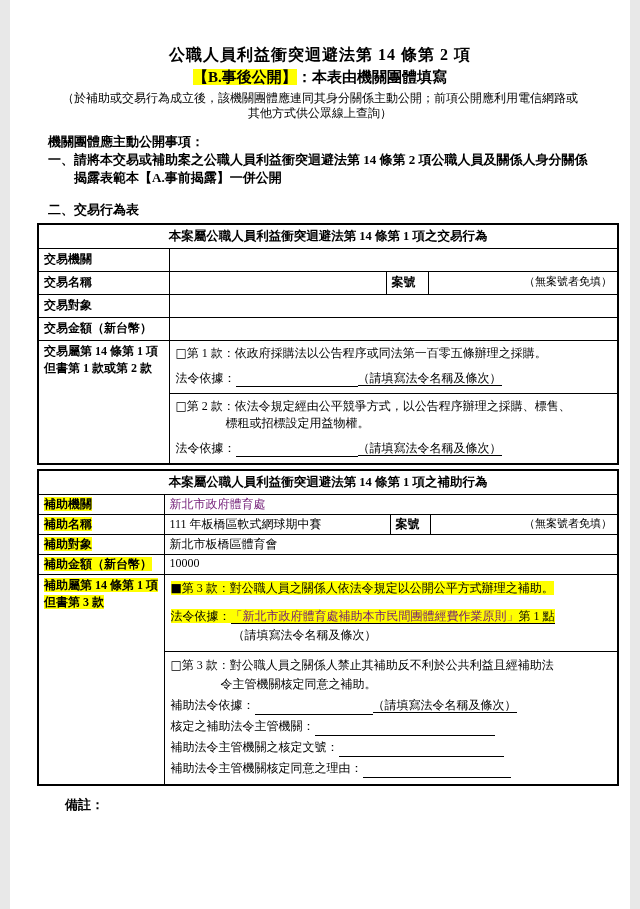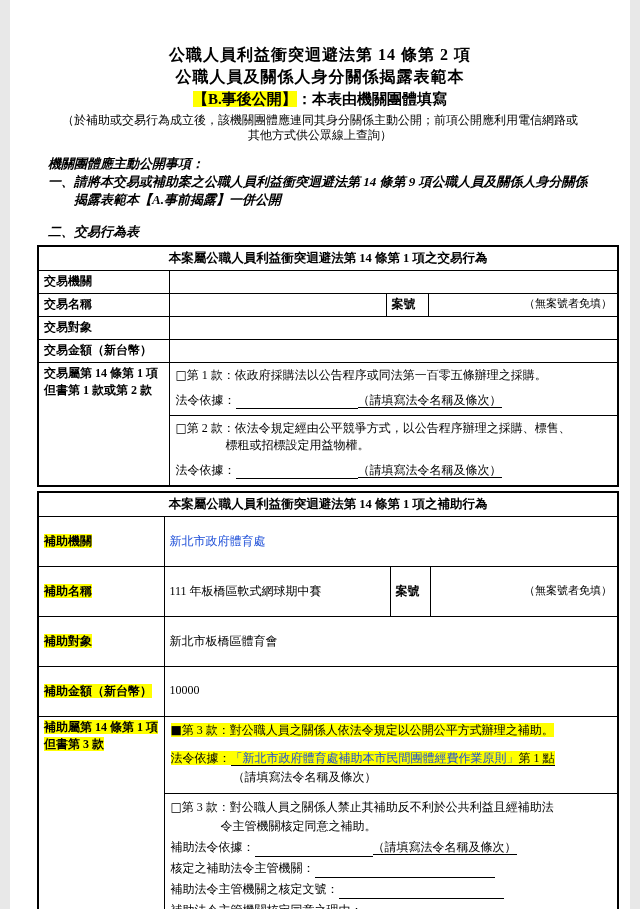--- a/index.html
+++ b/index.html
@@ -6,65 +6,64 @@
   html,body { background:#e8e8e8; }
   .page {
     width:620px; height:909px; background:#ffffff; margin:0 auto;
     font-family:"Liberation Serif","DejaVu Serif",serif;
     color:#000; padding-top:44px; overflow:hidden; position:relative;
   }
   .c { text-align:center; }
   .t1 { font-size:16px; font-weight:bold; line-height:22px; letter-spacing:1px; }
   .t2 { font-size:15px; font-weight:bold; line-height:21px; margin-top:1px; }
   .hl { background:#ffff00;text-align:right; }
-  .blue { color:#1d4ed8; }
+  .blue { color:#701a75; }
   .smallnote { font-size:12px; line-height:15px; margin-top:3px; }
-  .bodytxt { font-size:13px; font-weight:bold;font-style:italic; }
+  .bodytxt { font-size:13px; font-weight:bold; }
   .sec-head { margin:12px 30px 0 38px; }
   .item { display:flex; margin:0 30px 0 38px; }
   .item .marker { white-space:nowrap; }
   .item .txt { flex:1; line-height:18px; }
   .sec-label { margin:14px 30px 0 38px; }
   table { border-collapse:collapse; width:580px; margin-left:27px; table-layout:fixed; }
   .tbl { border:2px solid #000; margin-top:4px; }
   .tbl td { border:1px solid #000; font-size:12px; padding:2px 5px; vertical-align:top; }
   .tbl td.hdr { text-align:center; font-weight:bold; font-size:12.5px; padding:3px 4px; }
   .tbl .lbl { font-weight:bold; white-space:nowrap; }
   .t1row td { height:23px; }
-  .t2row td { height:19px; padding:16px 5px; }
+  .t2row td { height:19px; padding:1px 5px; }
   .nopad { padding:0 !important; }
   .opt { padding:4px 6px 6px 6px; font-size:12px; line-height:17px; }
   .opt + .opt { border-top:1px solid #000; }
   .hang { padding-left:50px; }
   .lawline { margin-top:8px; }
   .blank { display:inline-block; border-bottom:1px solid #000; height:13px; vertical-align:bottom; }
   .u { border-bottom:1px solid #000; }
   .cb { font-family:"DejaVu Sans",sans-serif; font-size:12px; }
   .s-line { line-height:19px; }
   .remarks { margin:8px 30px 0 55px; font-size:13px; font-weight:bold; line-height:22px; }
 </style>
 </head>
 <body>
 
 <div class="page">
 
   <div class="c t1">公職人員利益衝突迴避法第 14 條第 2 項</div>
-  <div class="c t1">公職人員及關係人身分關係揭露表範本</div>
   <div class="c t2">
     <span class="hl">【B.事後公開】</span><span>：本表由機關團體填寫</span>
   </div>
   <div class="c smallnote">
     <div>（於補助或交易行為成立後，該機關團體應連同其身分關係主動公開；前項公開應利用電信網路或</div>
     <div>其他方式供公眾線上查詢）</div>
   </div>
 
   <div class="bodytxt sec-head">機關團體應主動公開事項：</div>
   <div class="item bodytxt">
     <span class="marker">一、</span>
-    <span class="txt">請將本交易或補助案之公職人員利益衝突迴避法第 14 條第 9 項公職人員及關係人身分關係揭露表範本【A.事前揭露】一併公開</span>
+    <span class="txt">請將本交易或補助案之公職人員利益衝突迴避法第 14 條第 2 項公職人員及關係人身分關係揭露表範本【A.事前揭露】一併公開</span>
   </div>
 
   <div class="bodytxt sec-label">二、交易行為表</div>
 
   <table class="tbl">
     <colgroup>
         <col style="width:131px">
         <col style="width:217px">
         <col style="width:42px">
         <col style="width:190px">

